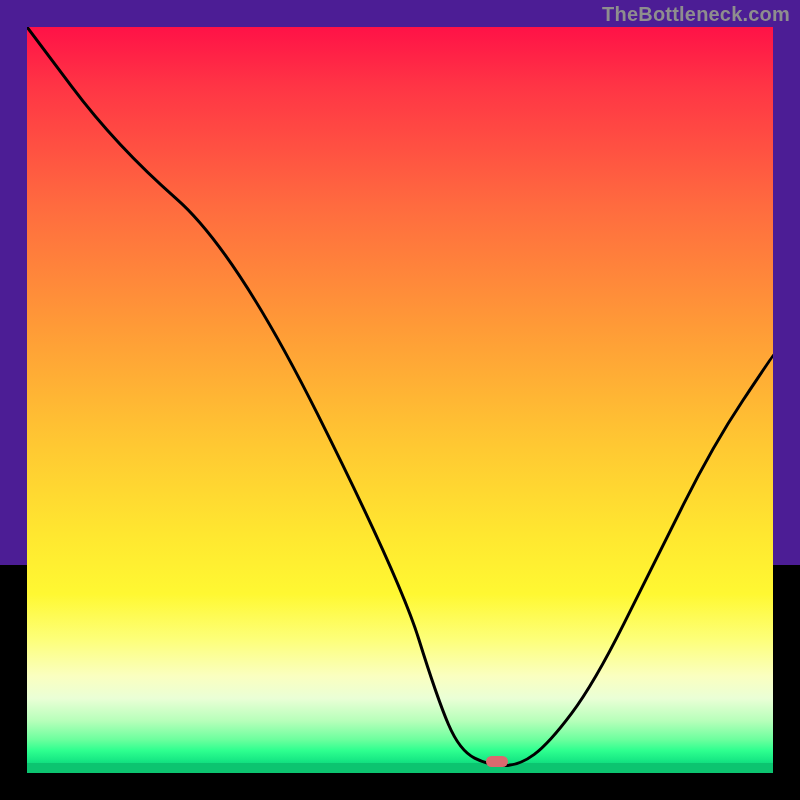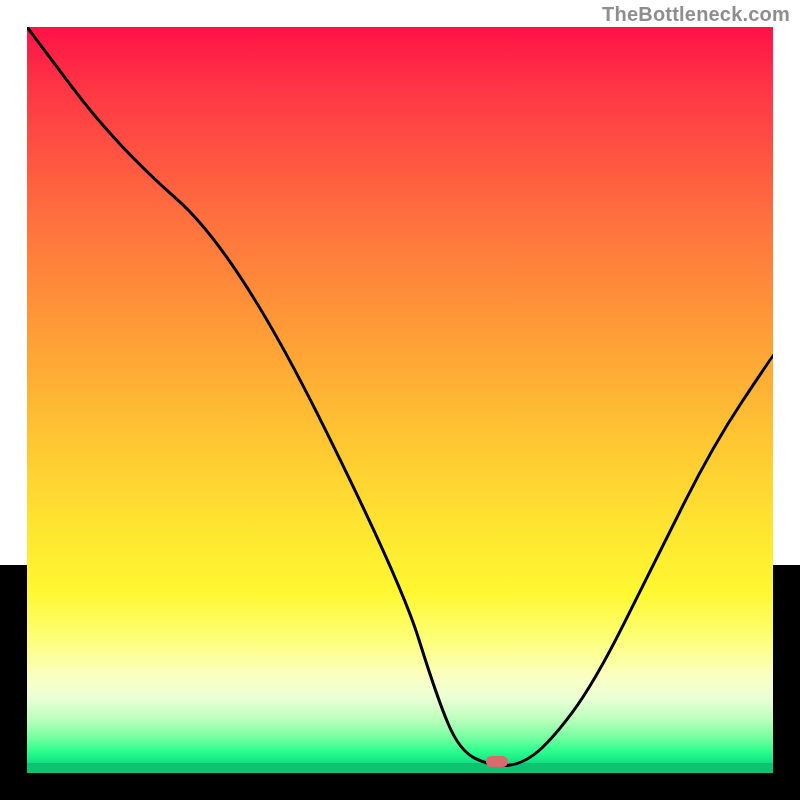--- a/index.html
+++ b/index.html
@@ -9,21 +9,21 @@
     height: 800px;
     background: #000;
     overflow: hidden;
   }
   .frame {
     position: absolute;
     left: 0;
     top: 0;
     width: 800px;
     height: 565px;
-    background: #ffffff;
+    background: #4c1d95;
   }
   .plot {
     position: absolute;
     left: 27px;
     top: 27px;
     width: 746px;
     height: 746px;
     overflow: hidden;
   }
   .gradient {

